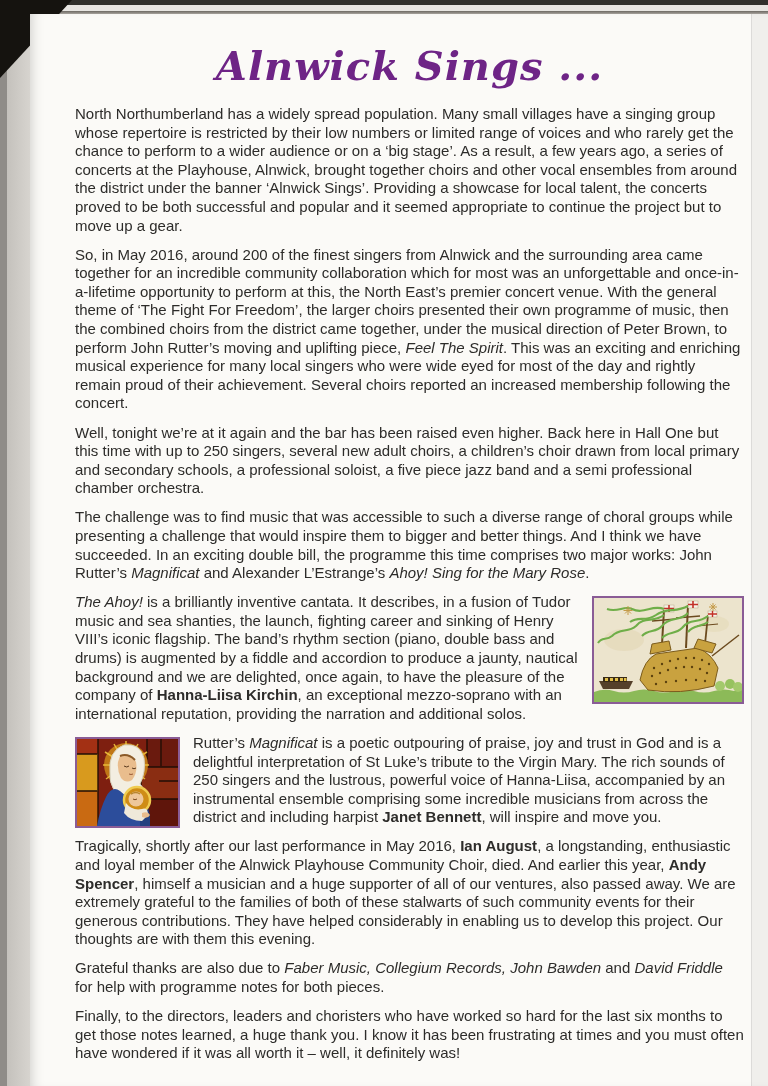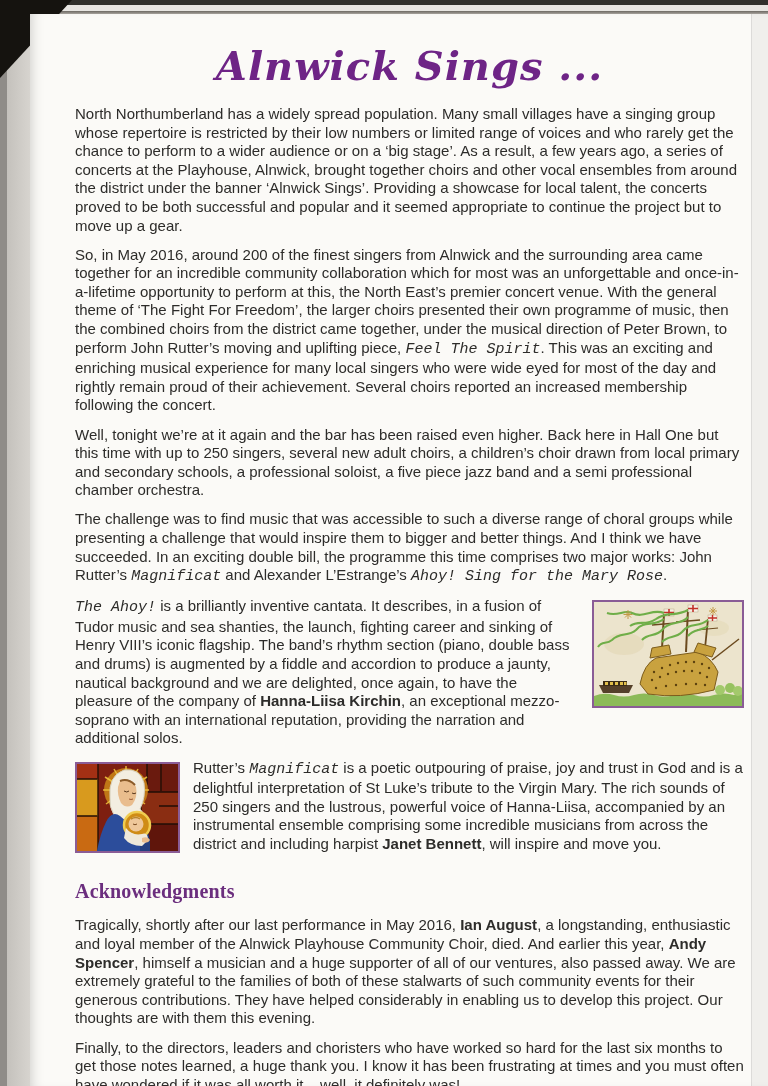--- a/index.html
+++ b/index.html
@@ -37,21 +37,21 @@
     font-size:40px; line-height:52px;
     color:var(--title-purple,#6e2486);
     text-align:center; letter-spacing:1px;
     margin:0 0 13px 0;
   }
   p.body-par {
     font-size:15px; line-height:18.6px; color:var(--body-text,#2d2c2a);
     margin:0 0 10.5px 0; text-align:left;
   }
   .seg-bold { font-weight:bold; }
-  .seg-italic { font-style:italic;font-family:Liberation Mono, monospace; }
+  .seg-italic { font-style:italic; }
 
   .fig { display:block; border:2px solid var(--image-border,#8a5c96); background:#ece4cd; line-height:0; }
   .fig-ship { float:right; width:148px; height:104px; margin:3px 0 6px 14px; }
   .fig-madonna { float:left; width:101px; height:87px; margin:3px 13px 4px 0; }
   .clear-left { clear:left; }
 
   .section-heading {
     font-family:"Liberation Serif", serif; font-weight:bold;
     font-size:20px; color:var(--heading-purple,#6b2e7e);
     margin:27px 0 13px 0; letter-spacing:.2px;
@@ -182,23 +182,23 @@
         <circle cx="60" cy="61" r="13" fill="#cf8c16"></circle>
         <circle cx="60" cy="61" r="13" fill="none" stroke="#f0cc50" stroke-width="2.5"></circle>
         <circle cx="59" cy="60" r="7.5" fill="#eec79a"></circle>
         <path d="M56,60 q2,1.5 4,0" stroke="#7a4a20" stroke-width="1" fill="none"></path>
         <path d="M54,55 q5,-3 9,0" stroke="#b8862e" stroke-width="1.5" fill="none"></path>
         <path d="M49,64 Q55,72 65,70 Q71,68 71,76 L65,82 Q53,82 47,74 Z" fill="#efe9da"></path>
         <path d="M65,74 q6,-2 8,2 q-2,4 -8,2 z" fill="#e9bd8d"></path>
       </svg></span><span>Rutter’s </span><span class="seg-italic">Magnificat</span><span> is a poetic outpouring of praise, joy and trust in God and is a delightful interpretation of St Luke’s tribute to the Virgin Mary.  The rich sounds of 250 singers and the lustrous, powerful voice of Hanna-Liisa, accompanied by an instrumental ensemble comprising some incredible musicians from across the district and including harpist </span><span class="seg-bold">Janet Bennett</span><span>, will inspire and move you.</span></p>
 
 
-      <h2 class="section-heading">Acknowledgments</h2>
 
       <p class="body-par"><span>Tragically, shortly after our last performance in May 2016, </span><span class="seg-bold">Ian August</span><span>, a longstanding, enthusiastic and loyal member of the Alnwick Playhouse Community Choir, died.  And earlier this year, </span><span class="seg-bold">Andy Spencer</span><span>, himself a musician and a huge supporter of all of our ventures, also passed away.  We are extremely grateful to the families of both of these stalwarts of such community events for their generous contributions.  They have helped considerably in enabling us to develop this project.  Our thoughts are with them this evening.</span></p>
+      <p class="body-par"><span>Grateful thanks are also due to </span><span class="seg-italic">Faber Music, Collegium Records, John Bawden</span><span> and </span><span class="seg-italic">David Friddle</span><span> for help with programme notes for both pieces.</span></p>
       <p class="body-par"><span>Finally, to the directors, leaders and choristers who have worked so hard for the last six months to get those notes learned, a huge thank you.  I know it has been frustrating at times and you must often have wondered if it was all worth it – well, it definitely was!</span></p>
 
     </div>
   </div>
 
   <div class="edge-right-line"></div>
   <div class="edge-right-tint"></div>
 </div>
 
 </body></html>

